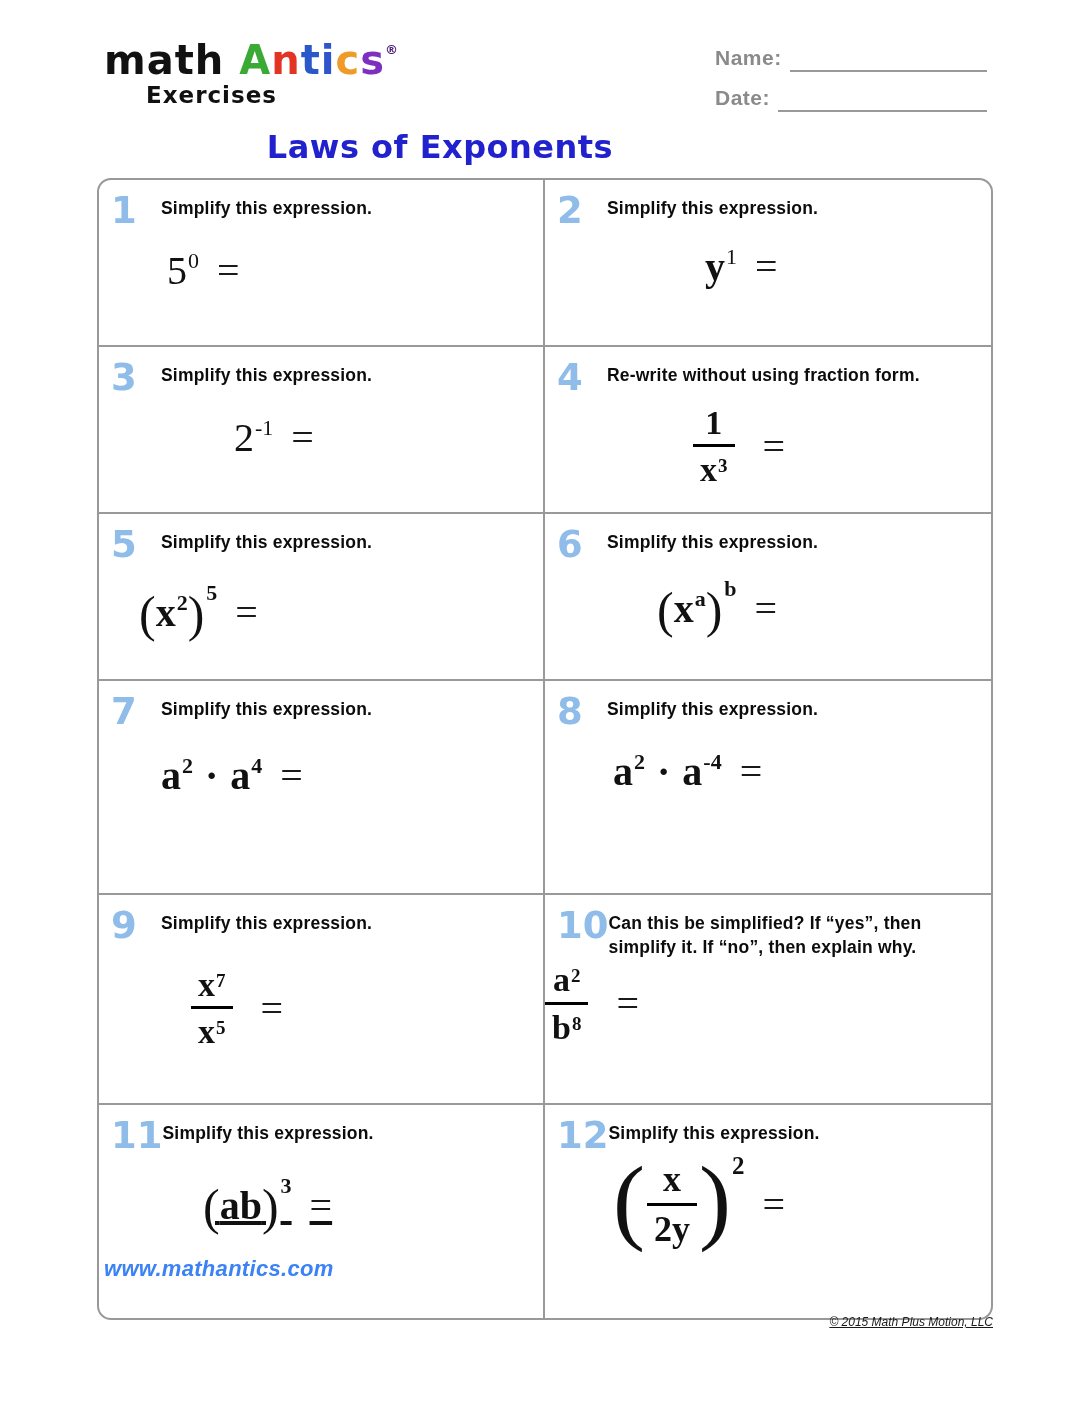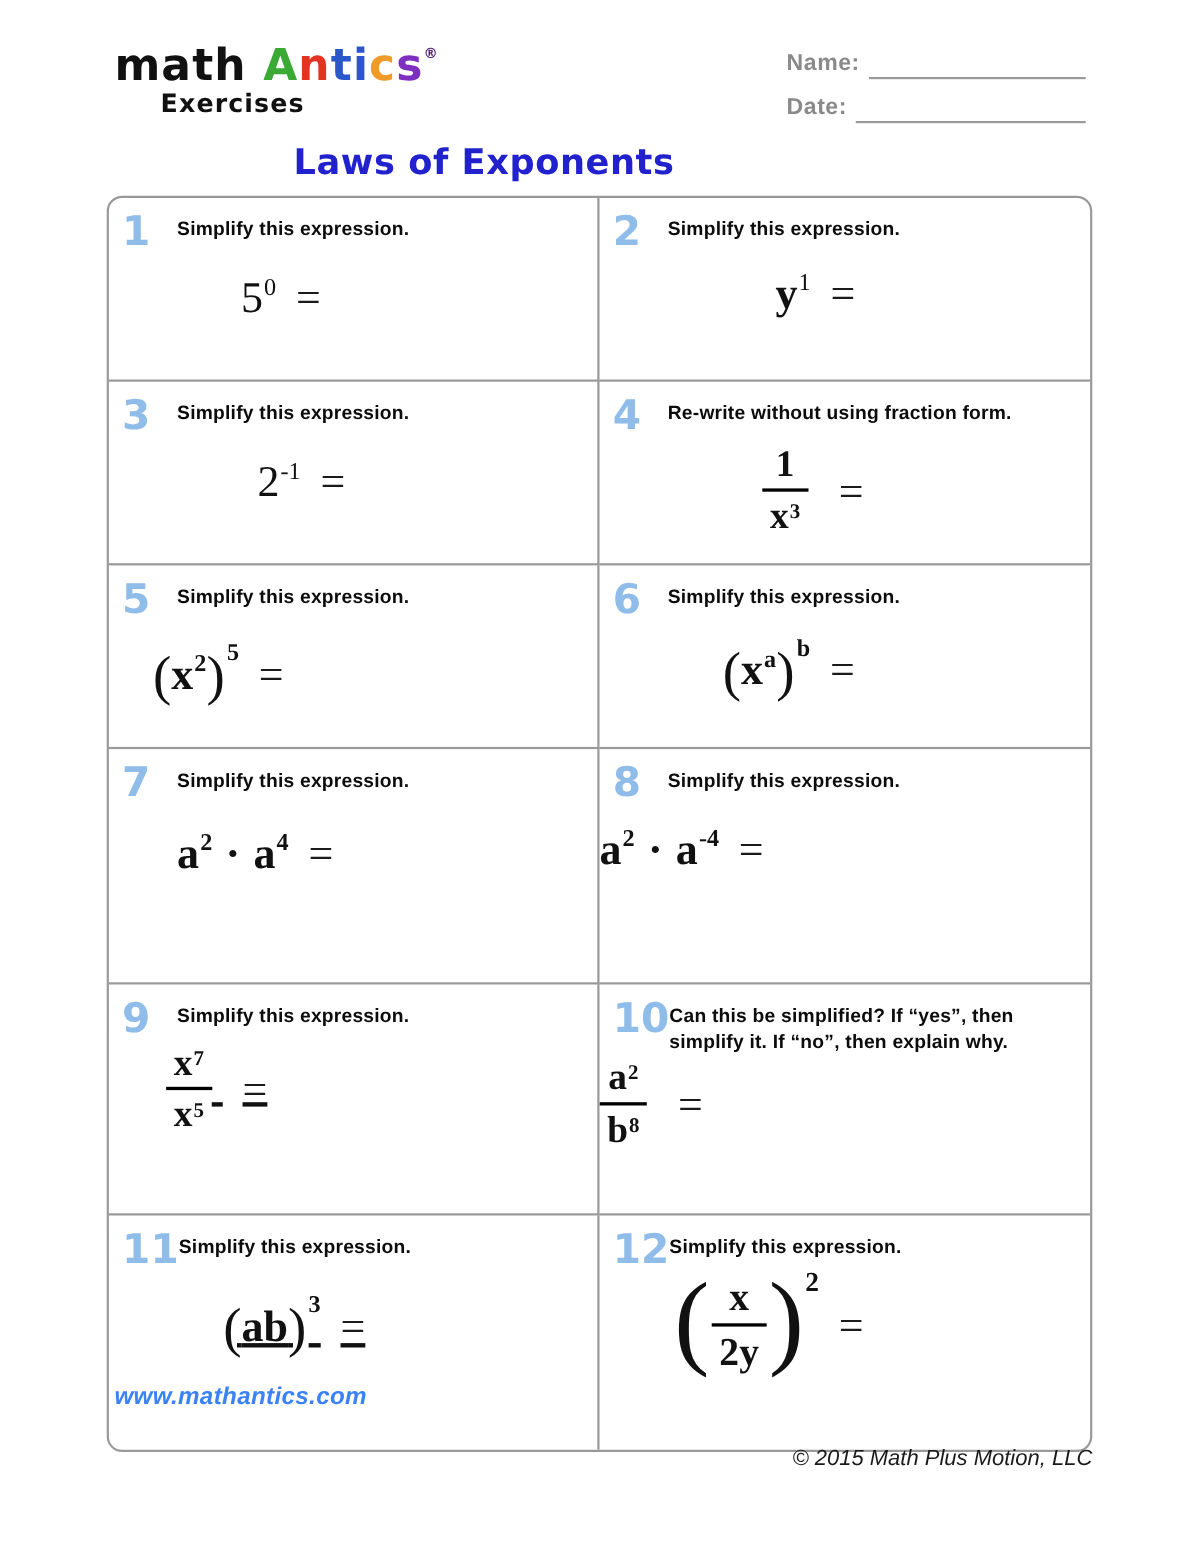--- a/index.html
+++ b/index.html
@@ -60,21 +60,21 @@
   .frac .fnum { display:block; padding:0 7px 3px; }
   .frac .fden { display:block; border-top:3px solid #000; padding:4px 7px 0; }
   .frac-expr .eq { vertical-align:middle; }
 
   .bigp { font-size:96px; font-weight:normal; vertical-align:middle; line-height:0.8; position:relative; top:-4px; }
   .expr sup.outer12 { top:-40px; font-size:25px; }
   .frac12 { font-size:36px; margin:0 2px; }
 
   
   .footer-site { position:absolute; left:104px; top:1256px; font-weight:bold; font-style:italic; font-size:22px; color:#3b82f6; letter-spacing:0.3px; }
-  .footer-copy { position:absolute; right:95px; top:1315px; font-style:italic; font-size:20px; color:#1a1a1a; }
+  .footer-copy { position:absolute; right:95px; top:1315px; font-style:italic; font-size:12px; color:#1a1a1a;text-decoration:underline; }
 </style>
 </head>
 <body>
 
 <div class="logo">
   <div class="logo-main">
     <span class="word-math">math</span>
     <span><span style="color: rgb(58, 170, 53);">A</span><span style="color: rgb(226, 51, 35);">n</span><span style="color: rgb(43, 88, 200);">t</span><span style="color: rgb(47, 85, 204);">i</span><span style="color: rgb(240, 154, 40);">c</span><span style="color: rgb(125, 47, 192);">s</span></span><span class="logo-reg">®</span>
   </div>
   <div class="logo-sub">Exercises</div>
@@ -93,21 +93,21 @@
 
 <div class="page-title">Laws of Exponents</div>
 
 <div class="grid">
 
   <div class="cell">
     <div class="cell-head">
       <span class="num-badge">1</span>
       <span class="prompt">Simplify this expression.</span>
     </div>
-    <div class="expr" style="padding-left:120px; margin-top:18px;">
+    <div class="expr" style="padding-left:68px; margin-top:18px;">
       <span>5</span><sup>0</sup><span class="eq">=</span>
     </div>
   </div>
 
   <div class="cell">
     <div class="cell-head">
       <span class="num-badge">2</span>
       <span class="prompt">Simplify this expression.</span>
     </div>
     <div class="expr" style="padding-left:160px; margin-top:14px;">
@@ -167,31 +167,31 @@
     <div class="expr" style="padding-left:62px; margin-top:22px;">
       <span class="b">a</span><sup class="b">2</sup><span class="dot">·</span><span class="b">a</span><sup class="b">4</sup><span class="eq">=</span>
     </div>
   </div>
 
   <div class="cell">
     <div class="cell-head">
       <span class="num-badge">8</span>
       <span class="prompt">Simplify this expression.</span>
     </div>
-    <div class="expr" style="margin-top:18px;">
+    <div class="expr" style="padding-left:68px; margin-top:18px;">
       <span class="b">a</span><sup class="b">2</sup><span class="dot">·</span><span class="b">a</span><sup class="b">-4</sup><span class="eq">=</span>
     </div>
   </div>
 
   <div class="cell">
     <div class="cell-head">
       <span class="num-badge">9</span>
       <span class="prompt">Simplify this expression.</span>
     </div>
-    <div class="expr frac-expr" style="padding-left:52px; margin-top:4px;text-decoration:underline;">
+    <div class="expr frac-expr" style="padding-left:92px; margin-top:22px;">
       <span class="frac">
         <span class="fnum"><span>x</span><sup>7</sup></span>
         <span class="fden"><span>x</span><sup>5</sup></span>
       </span>
       <span class="eq">=</span>
     </div>
   </div>
 
   <div class="cell">
     <div class="cell-head">

